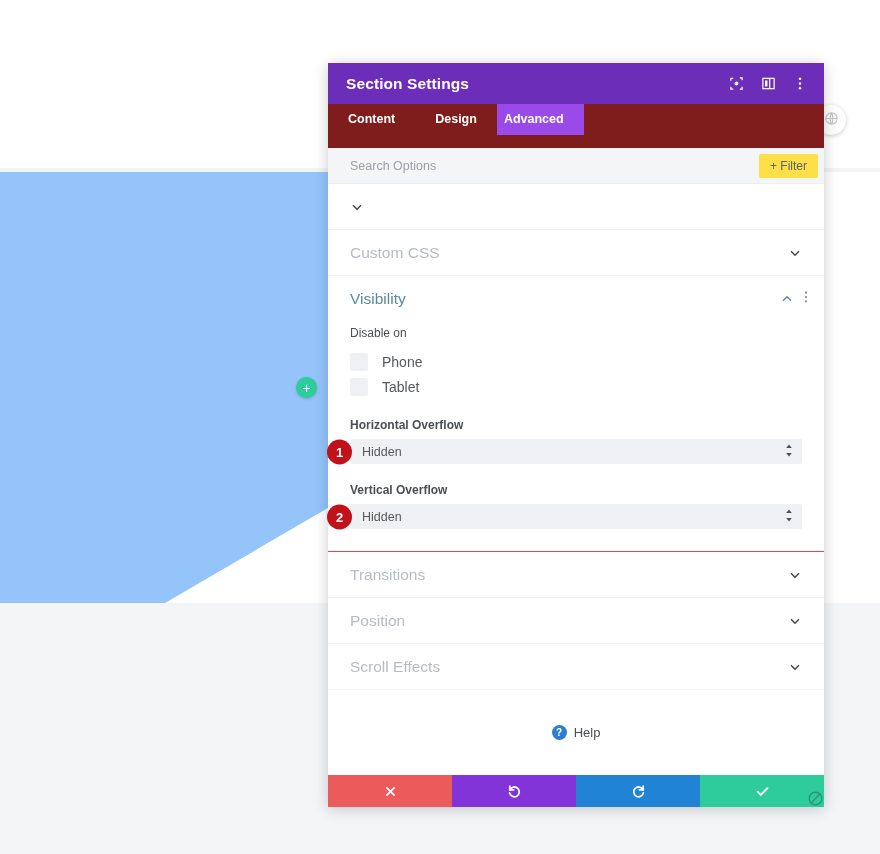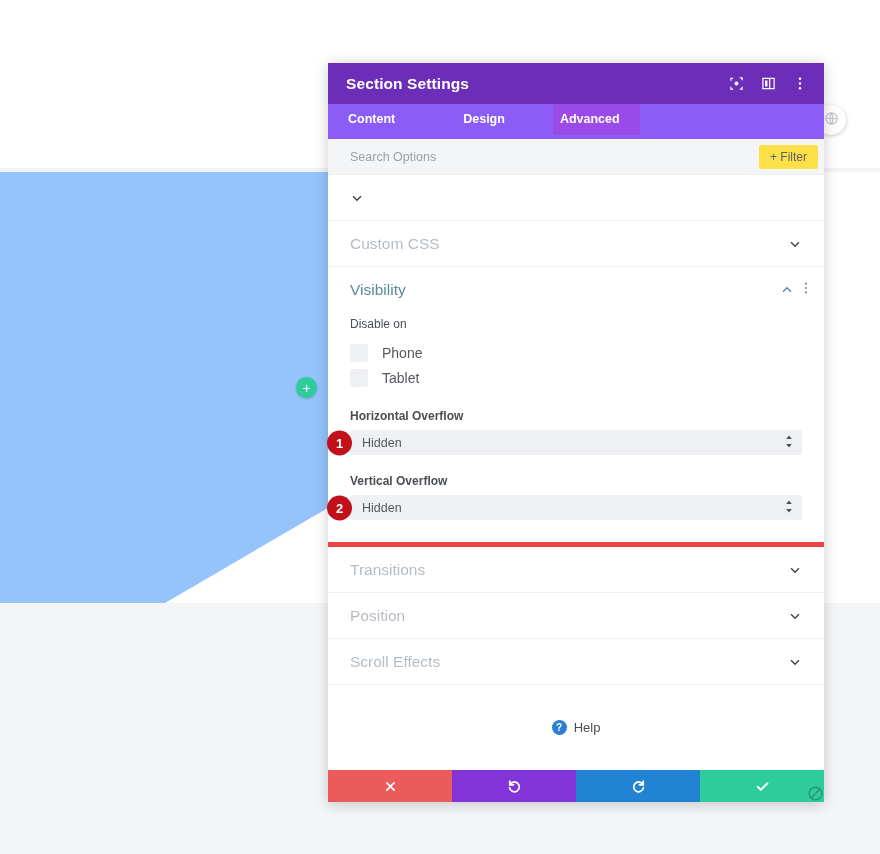--- a/index.html
+++ b/index.html
@@ -58,21 +58,21 @@
   }
 
   .modal-header {
     height: 41px; background: #6c2eb9;
     display: flex; align-items: center; padding: 0 16px 0 18px;
   }
   .modal-title { color: #fff; font-size: 15.5px; font-weight: bold; letter-spacing:.1px; flex: 1; }
   .hdr-icons { display: flex; align-items: center; gap: 16px; }
   .hdr-icon { width: 16px; height: 16px; display:flex; align-items:center; justify-content:center; }
 
-  .tabs { height: 35px; background: #8b5cf6; display: flex; gap: 28px; }
+  .tabs { height: 44px; background: #7f1d1d; display: flex; }
   .tab {
     padding: 0 20px; height: 31px; line-height: 31px;
     color: #fff; font-size: 12.5px; font-weight: bold;
   }
   .tab.active { background: #9a4ae8; padding-left: 7px; }
   .tabs-filler { flex: 1; }
 
   .searchbar {
     height: 36px; background: #f4f5f7; border-bottom: 1px solid #eceef0;
     display: flex; align-items: center; padding-left: 22px; padding-right: 6px;
@@ -91,21 +91,21 @@
 
   .modal-body { background: #fff; }
 
   .acc-row {
     height: 46px; display: flex; align-items: center;
     padding: 0 22px; border-bottom: 1px solid #f0f1f3;
   }
   .acc-title { flex: 1; font-size: 15.5px; color: #b6bcc3; }
   .chev { width: 14px; height: 14px; }
 
-  .vis-section { border-bottom: 5px solid #ef4444; }
+  .vis-section { border-bottom: 1px solid #ef4444; }
   .vis-header {
     height: 46px; display: flex; align-items: center; padding: 0 16px 0 22px;
   }
   .vis-title { flex: 1; font-size: 15.5px; color: #5b8a9e; }
   .vis-ctl { display: flex; align-items: center; gap: 10px; }
 
   .vis-content { padding: 4px 22px 22px 22px; }
   .field-label { font-size: 12px; font-weight: normal; color: #4a4f54; margin-bottom: 9px; }
 
   .cb-row { display: flex; align-items: center; height: 25px; margin-bottom: 0px; }

